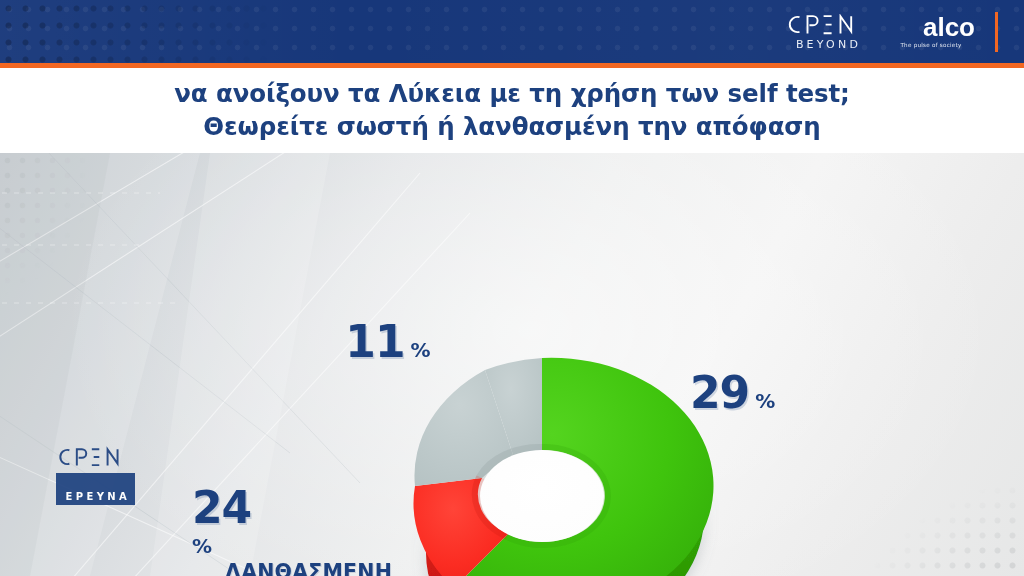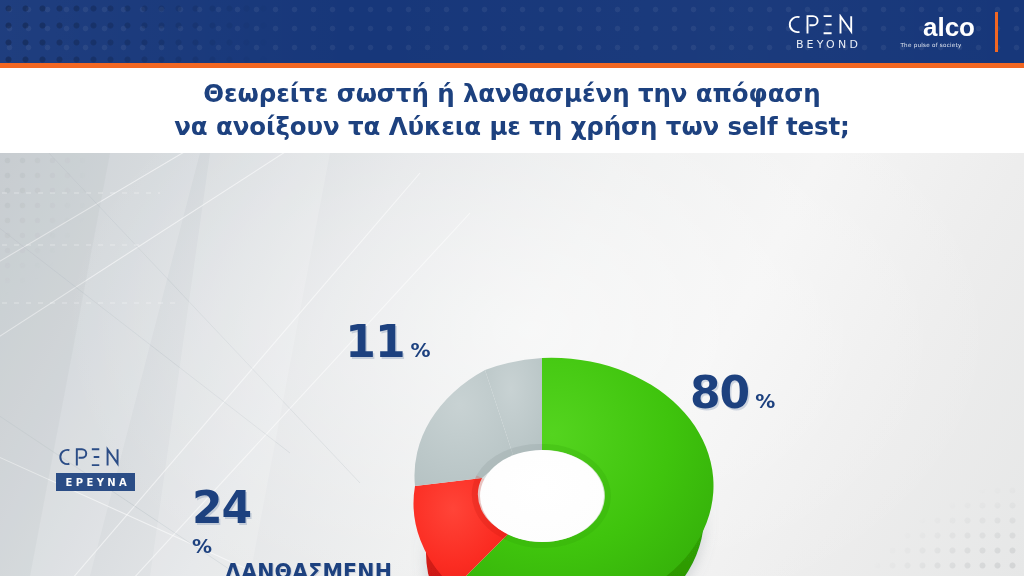--- a/index.html
+++ b/index.html
@@ -173,21 +173,21 @@
     opacity: 0.92;
   }
   .wm-word { display: flex; align-items: center; gap: 5px; height: 22px; }
   .wm-badge {
     margin-top: 5px;
     background: #1d417f;
     color: #ffffff;
     font-size: 10px;
     font-weight: 700;
     letter-spacing: 3.4px;
-    padding: 5px 7px 3px 10px;
+    padding: 19px 7px 3px 10px;
     line-height: 1;
     width: 79px;
     box-sizing: border-box;
     text-align: center;
   }
 
   
   .chart-wrap {
     position: absolute;
     left: 372px;
@@ -265,22 +265,22 @@
         <div class="alco-sub">The pulse of society</div>
       </div>
 
       <div class="header-bar"></div>
     </div>
   </div>
 
   <div class="orange-rule"></div>
 
   <div class="title-band">
+    <div class="title-line">να ανοίξουν τα Λύκεια με τη χρήση των self test;</div>
     <div class="title-line">Θεωρείτε σωστή ή λανθασμένη την απόφαση</div>
-    <div class="title-line">να ανοίξουν τα Λύκεια με τη χρήση των self test;</div>
   </div>
 
   <div class="stage">
 
     <div class="bg-layer bg-halftone"></div>
     <div class="bg-layer bg-halftone-2"></div>
 
     <svg class="bg-layer" width="1024" height="423" viewBox="0 0 1024 423">
       <g stroke="#ffffff" stroke-opacity="0.55" fill="none" stroke-width="1.1">
         <path d="M-20 120 L250 -40"></path>
@@ -435,19 +435,19 @@
     <div class="vlabel lbl-wrong">
       <div class="vrow">
         <span class="vnum">24</span>
         <span class="vpct">%</span>
       </div>
       <div class="vname">ΛΑΝΘΑΣΜΕΝΗ</div>
     </div>
 
     <div class="vlabel lbl-right">
       <div class="vrow">
-        <span class="vnum">80</span>
+        <span class="vnum">29</span>
         <span class="vpct">%</span>
       </div>
     </div>
 
   </div>
 </div>
 
 </body></html>

